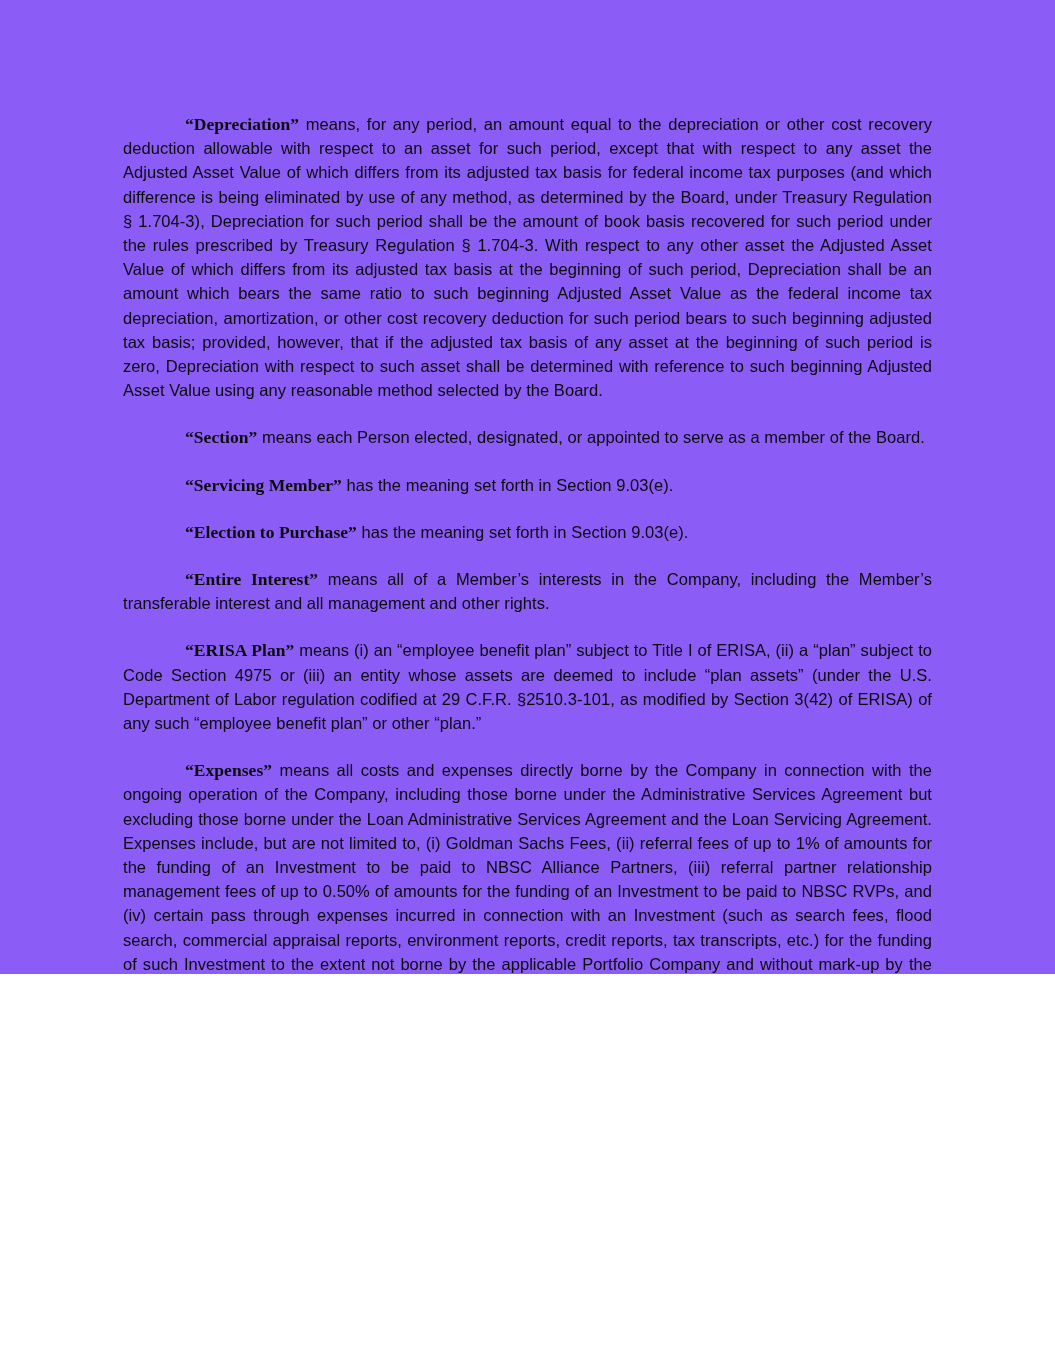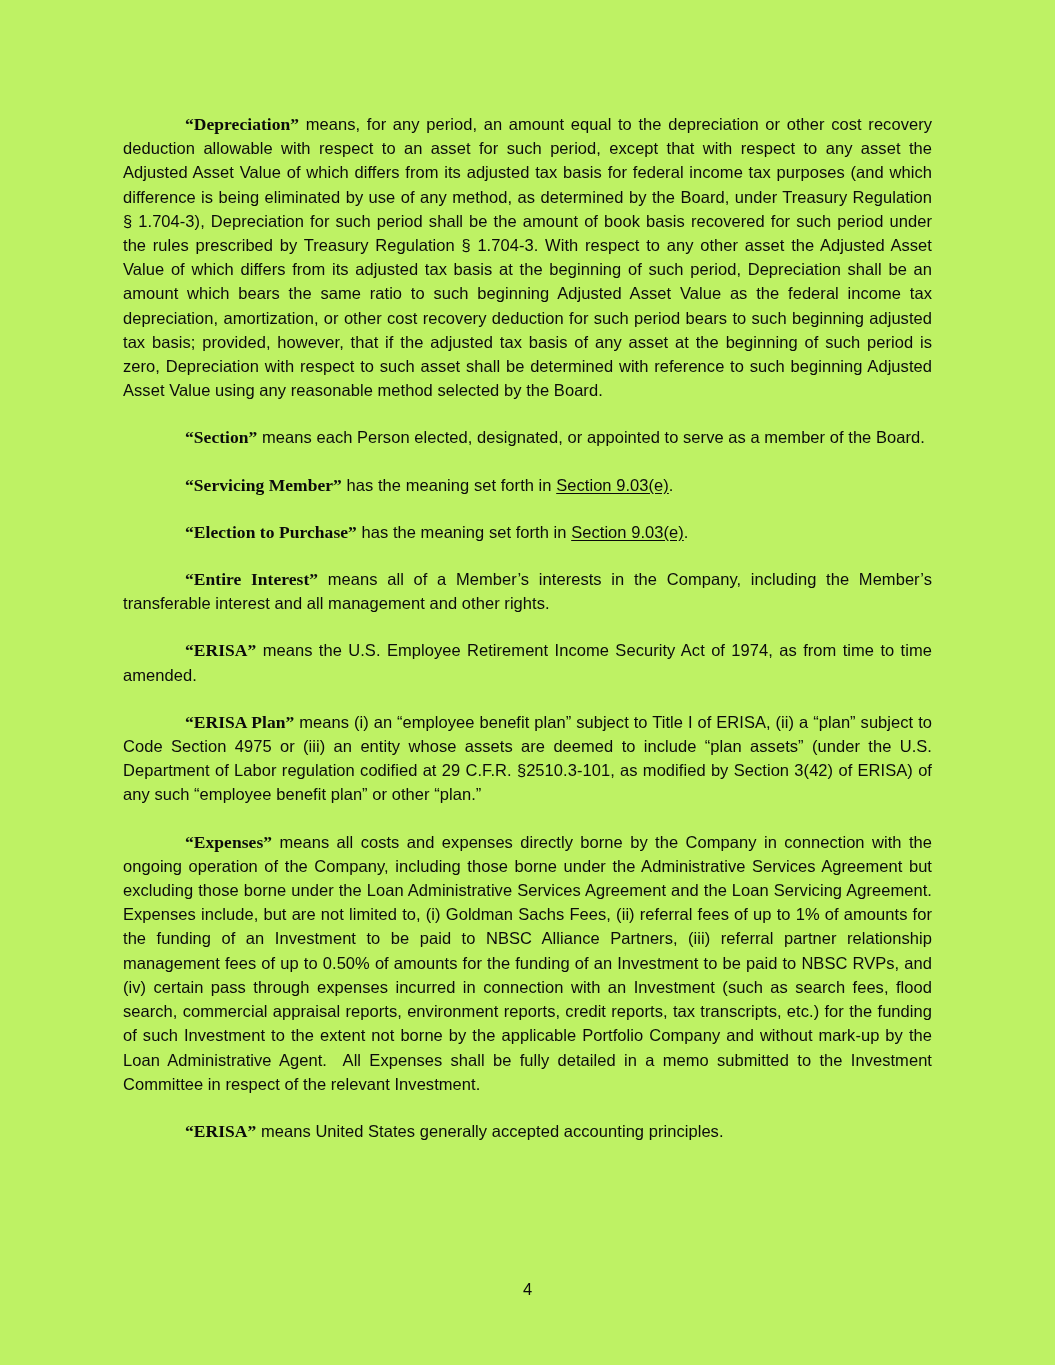--- a/index.html
+++ b/index.html
@@ -8,22 +8,22 @@
     background: #ffffff;
   }
   body {
     width: 1055px;
     height: 1365px;
     font-family: "Liberation Sans", sans-serif;
   }
   .page {
     position: relative;
     width: 1055px;
-    height: 1365px;
-    background: #bef264;
+    height: 974px;
+    background: #8b5cf6;
     overflow: hidden;
   }
   .content {
     position: absolute;
     left: 123px;
     top: 112px;
     width: 809px;
     text-align: justify;
     font-size: 16.5px;
     line-height: 24.2px;
@@ -34,21 +34,20 @@
     margin: 0 0 23px 0;
     text-indent: 62px;
     padding: 0;
   }
   .term {
     font-family: "Liberation Serif", serif;
     font-weight: bold;
     font-size: 17.5px;
   }
   .xref {
-    text-decoration: underline;
     text-underline-offset: 2px;
   }
   .page-number {
     position: absolute;
     top: 1279px;
     left: 0;
     width: 100%;
     text-align: center;
     font-size: 16.5px;
     line-height: 20px;
@@ -58,19 +57,18 @@
 </head>
 <body>
 
 <div class="page">
   <div class="content" style="color: rgb(11, 11, 11);">
       <p class="definition"><span class="term">“Depreciation”</span><span> means, for any period, an amount equal to the depreciation or other cost recovery deduction allowable with respect to an asset for such period, except that with respect to any asset the Adjusted Asset Value of which differs from its adjusted tax basis for federal income tax purposes (and which difference is being eliminated by use of any method, as determined by the Board, under Treasury Regulation § 1.704-3), Depreciation for such period shall be the amount of book basis recovered for such period under the rules prescribed by Treasury Regulation § 1.704-3. With respect to any other asset the Adjusted Asset Value of which differs from its adjusted tax basis at the beginning of such period, Depreciation shall be an amount which bears the same ratio to such beginning Adjusted Asset Value as the federal income tax depreciation, amortization, or other cost recovery deduction for such period bears to such beginning adjusted tax basis; provided, however, that if the adjusted tax basis of any asset at the beginning of such period is zero, Depreciation with respect to such asset shall be determined with reference to such beginning Adjusted Asset Value using any reasonable method selected by the Board.</span></p>
       <p class="definition"><span class="term">“Section”</span><span> means each Person elected, designated, or appointed to serve as a member of the Board.</span></p>
       <p class="definition"><span class="term">“Servicing Member”</span><span> has the meaning set forth in </span><span class="xref">Section 9.03(e)</span><span>.</span></p>
       <p class="definition"><span class="term">“Election to Purchase”</span><span> has the meaning set forth in </span><span class="xref">Section 9.03(e)</span><span>.</span></p>
       <p class="definition"><span class="term">“Entire Interest”</span><span> means all of a Member’s interests in the Company, including the Member’s transferable interest and all management and other rights.</span></p>
-      <p class="definition"><span class="term">“ERISA”</span><span> means the U.S. Employee Retirement Income Security Act of 1974, as from time to time amended.</span></p>
       <p class="definition"><span class="term">“ERISA Plan”</span><span> means (i) an “employee benefit plan” subject to Title I of ERISA, (ii) a “plan” subject to Code Section 4975 or (iii) an entity whose assets are deemed to include “plan assets” (under the U.S. Department of Labor regulation codified at 29 C.F.R. §2510.3-101, as modified by Section 3(42) of ERISA) of any such “employee benefit plan” or other “plan.”</span></p>
       <p class="definition"><span class="term">“Expenses”</span><span> means all costs and expenses directly borne by the Company in connection with the ongoing operation of the Company, including those borne under the Administrative Services Agreement but excluding those borne under the Loan Administrative Services Agreement and the Loan Servicing Agreement. Expenses include, but are not limited to, (i) Goldman Sachs Fees, (ii) referral fees of up to 1% of amounts for the funding of an Investment to be paid to NBSC Alliance Partners, (iii) referral partner relationship management fees of up to 0.50% of amounts for the funding of an Investment to be paid to NBSC RVPs, and (iv) certain pass through expenses incurred in connection with an Investment (such as search fees, flood search, commercial appraisal reports, environment reports, credit reports, tax transcripts, etc.) for the funding of such Investment to the extent not borne by the applicable Portfolio Company and without mark-up by the Loan Administrative Agent.&nbsp; All Expenses shall be fully detailed in a memo submitted to the Investment Committee in respect of the relevant Investment.</span></p>
       <p class="definition"><span class="term">“ERISA”</span><span> means United States generally accepted accounting principles.</span></p>
     </div>
   <div class="page-number">4</div>
 </div>
 
 </body></html>

